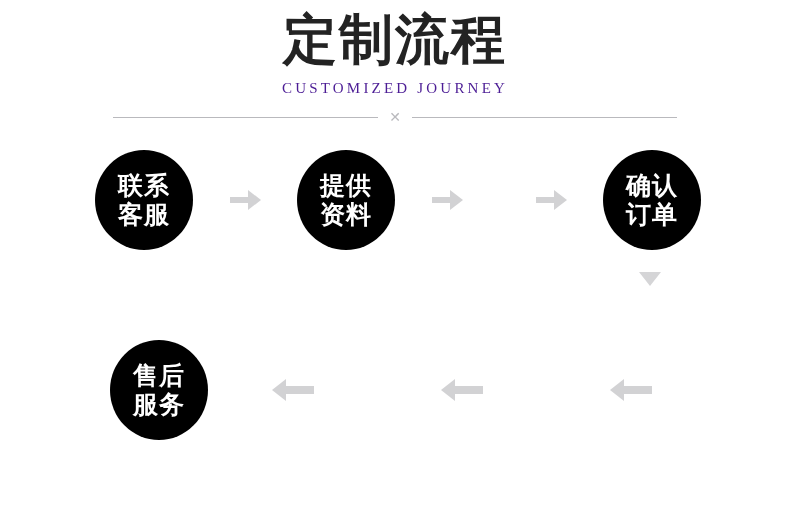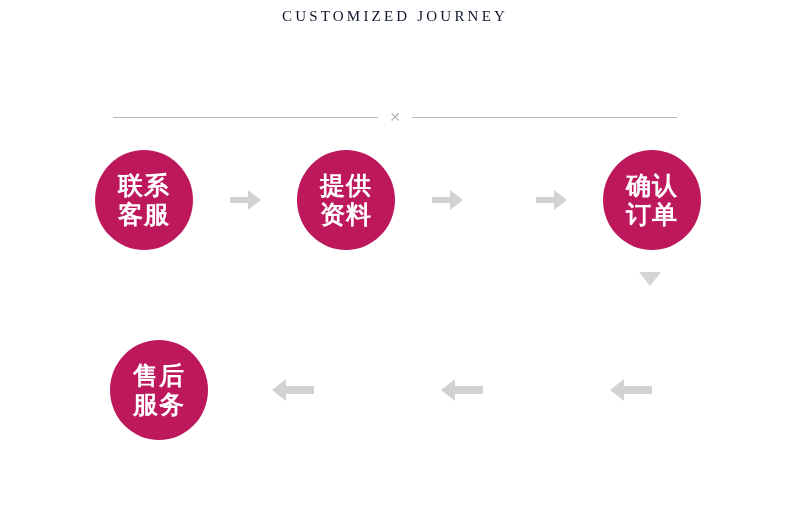--- a/index.html
+++ b/index.html
@@ -38,21 +38,21 @@
     color: #232323;
     letter-spacing: 2px;
     font-family: "Liberation Sans", "DejaVu Sans", sans-serif;
   }
   .page-subtitle {
     margin: 0;
     padding-top: 6px;
     font-size: 15px;
     line-height: 20px;
     font-weight: normal;
-    color: #0f172a;
+    color: #4c1d95;
     letter-spacing: 3.2px;
     font-family: "Liberation Serif", "DejaVu Serif", serif;
   }
 
   .divider {
     position: absolute;
     left: 113px;
     top: 108px;
     width: 564px;
     height: 18px;
@@ -88,21 +88,21 @@
   .flow-row-bottom { top: 340px; padding-left: 15px; }
 
   .row-pad-left { width: 95px; flex: 0 0 auto; }
   .row-pad-right { width: 89px; flex: 0 0 auto; }
 
   .step-node {
     flex: 0 0 auto;
     width: 98px;
     height: 100px;
     border-radius: 50%;
-    background: #be185d;
+    background: #000000;
     color: #ffffff;
     display: flex;
     flex-direction: column;
     align-items: center;
     justify-content: center;
     box-sizing: border-box;
   }
   .step-line {
     display: block;
     font-size: 25px;
@@ -177,20 +177,21 @@
     border-right: 11px solid transparent;
     border-top: 14px solid #d5d5d7;
   }
 </style>
 </head>
 <body>
 
 <div class="page">
 
   <div class="header">
+    <h1 class="page-title">定制流程</h1>
     <div class="page-subtitle">CUSTOMIZED JOURNEY</div>
   </div>
 
   <div class="divider">
     <span class="divider-line"></span>
     <span class="divider-mark">✕</span>
     <span class="divider-line"></span>
   </div>
 
   <div class="flow-row flow-row-top">

